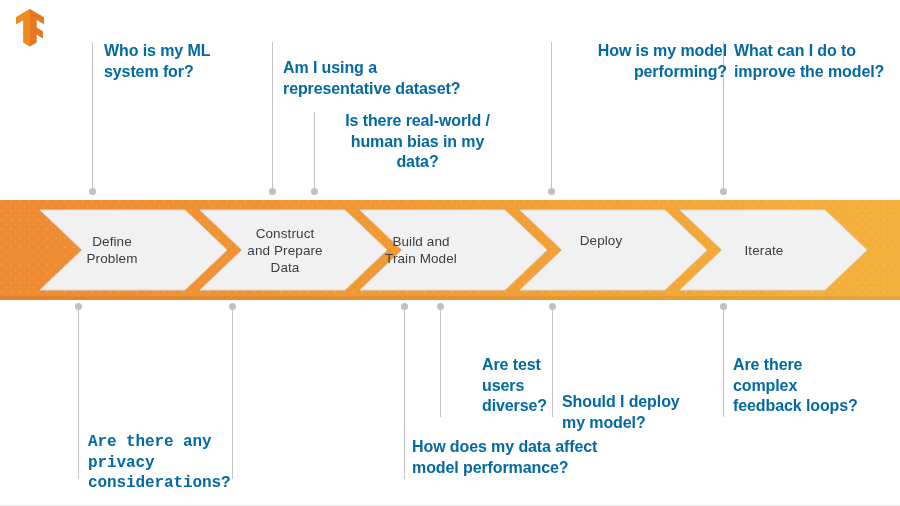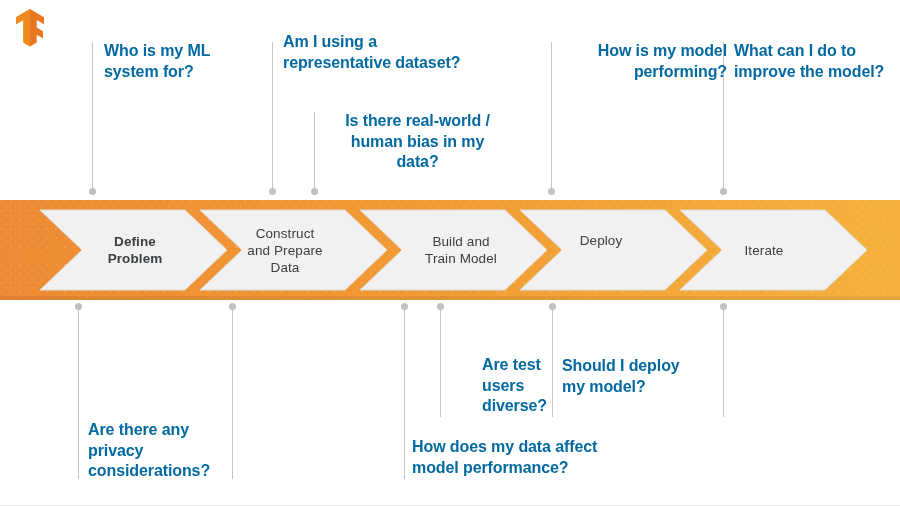--- a/index.html
+++ b/index.html
@@ -112,26 +112,26 @@
       <g>
         <polygon points="40,10 185,10 227,50 185,90 40,90 82,50" fill="#F1F1F1" stroke="#DCDCDC" stroke-width="1"></polygon>
         <polygon points="200,10 345,10 387,50 345,90 200,90 242,50" fill="#F1F1F1" stroke="#DCDCDC" stroke-width="1"></polygon>
         <polygon points="360,10 505,10 547,50 505,90 360,90 402,50" fill="#F1F1F1" stroke="#DCDCDC" stroke-width="1"></polygon>
         <polygon points="520,10 665,10 707,50 665,90 520,90 562,50" fill="#F1F1F1" stroke="#DCDCDC" stroke-width="1"></polygon>
         <polygon points="680,10 825,10 867,50 825,90 680,90 722,50" fill="#F1F1F1" stroke="#DCDCDC" stroke-width="1"></polygon>
       </g>
     </svg>
   </div>
 
-  <div class="step-label" style="left:135px; top:250px;font-weight:bold;">Define
+  <div class="step-label" style="left:112px; top:250px;">Define
 Problem</div>
   <div class="step-label" style="left:285px; top:250px;">Construct
 and Prepare
 Data</div>
-  <div class="step-label" style="left:461px; top:250px;">Build and
+  <div class="step-label" style="left:421px; top:250px;">Build and
 Train Model</div>
   <div class="step-label" style="left:601px; top:240px;">Deploy</div>
   <div class="step-label" style="left:764px; top:250px;">Iterate</div>
 
   <div class="connector" style="left:92px;  top:42px;  height:150px;"></div>
   <div class="dot" style="left:92px;  top:188px;"></div>
 
   <div class="connector" style="left:272px; top:42px;  height:150px;"></div>
   <div class="dot" style="left:272px; top:188px;"></div>
 
@@ -140,21 +140,21 @@
 
   <div class="connector" style="left:551px; top:42px;  height:150px;"></div>
   <div class="dot" style="left:551px; top:188px;"></div>
 
   <div class="connector" style="left:723px; top:42px;  height:150px;"></div>
   <div class="dot" style="left:723px; top:188px;"></div>
 
   <div class="callout" style="left:104px; top:41px; width:180px;">Who is my ML
 system for?</div>
 
-  <div class="callout" style="left:283px; top:32px; width:230px;">Am I using a
+  <div class="callout" style="left:283px; top:58px; width:230px;">Am I using a
 representative dataset?</div>
 
   <div class="callout" style="left:325px; top:111px; width:185px;text-align:center;">Is there real-world /
 human bias in my
 data?</div>
 
   <div class="callout" style="left:562px; top:41px; width:165px;text-align:right;">How is my model
 performing?</div>
 
   <div class="callout" style="left:734px; top:41px; width:175px;">What can I do to
@@ -171,29 +171,32 @@
 
   <div class="dot" style="left:440px; top:303px;"></div>
   <div class="connector" style="left:440px; top:307px; height:110px;"></div>
 
   <div class="dot" style="left:552px; top:303px;"></div>
   <div class="connector" style="left:552px; top:307px; height:110px;"></div>
 
   <div class="dot" style="left:723px; top:303px;"></div>
   <div class="connector" style="left:723px; top:307px; height:110px;"></div>
 
-  <div class="callout" style="left:88px; top:420px; width:150px;">Are there any
+  <div class="callout" style="left:88px; top:432px; width:150px;font-family:Liberation Mono, monospace;">Are there any
 privacy
 considerations?</div>
 
 
   <div class="callout" style="left:412px; top:437px; width:230px;">How does my data affect
 model performance?</div>
 
   <div class="callout" style="left:450px; top:355px; width:110px;margin-left:32px;">Are test
 users
 diverse?</div>
 
-  <div class="callout" style="left:562px; top:356px; width:160px;">Should I deploy
+  <div class="callout" style="left:562px; top:392px; width:160px;">Should I deploy
 my model?</div>
 
+  <div class="callout" style="left:733px; top:355px; width:165px;">Are there
+complex
+feedback loops?</div>
 
 </div>
 
 </body></html>

